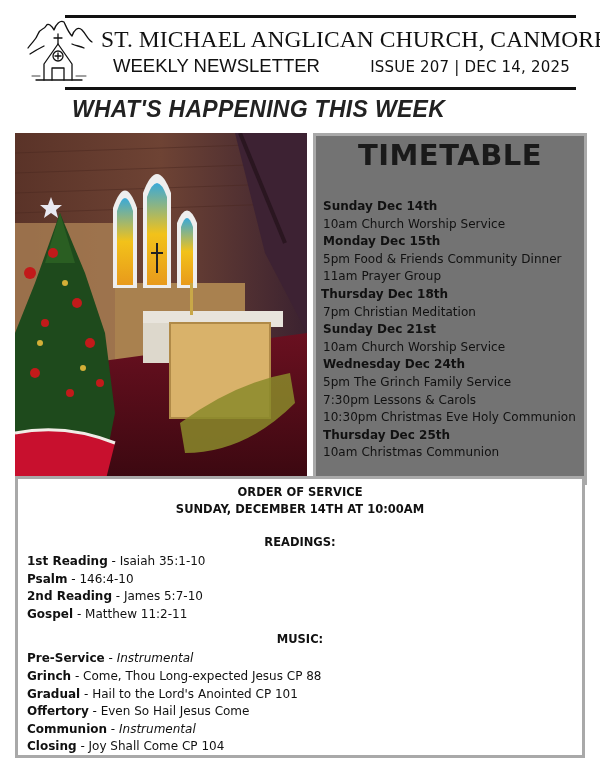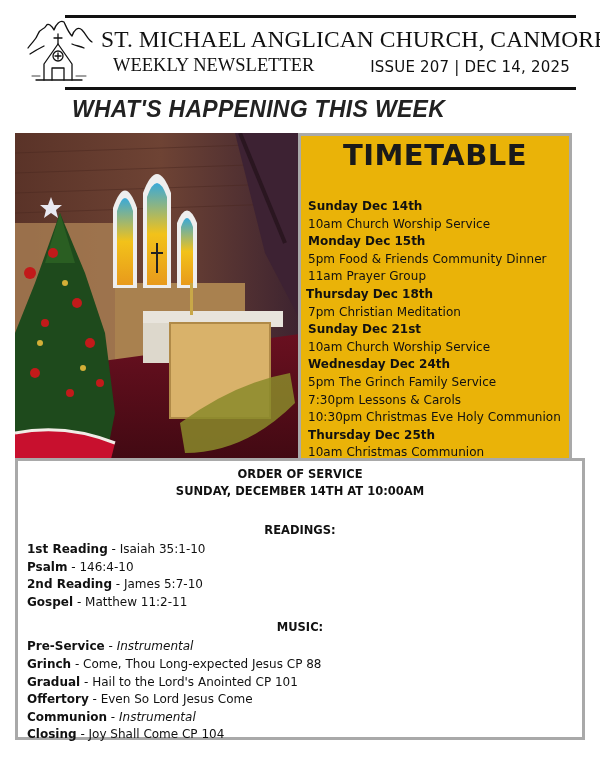--- a/index.html
+++ b/index.html
@@ -6,36 +6,36 @@
   html, body { width: 600px; height: 777px; background: #ffffff; overflow: hidden; }
   body { position: relative; font-family: "DejaVu Sans", sans-serif; color: #111; }
 
   .rule { position: absolute; left: 65px; width: 511px; height: 3px; background: #111; }
   .rule.top { top: 15px; }
   .rule.bottom { top: 87px; }
 
   .logo { position: absolute; left: 26px; top: 18px; width: 70px; height: 66px; }
 
   .title { position: absolute; left: 101px; top: 26px; font-family: "Liberation Serif", serif; font-size: 23.5px; letter-spacing: 0.1px; color: #111; white-space: nowrap; }
-  .subtitle { position: absolute; left: 113px; top: 55px; font-family: Liberation Serif, serif; font-size: 18.5px; color: #111; white-space: nowrap; }
+  .subtitle { position: absolute; left: 113px; top: 55px; font-family: Liberation Sans, sans-serif; font-size: 18.5px; color: #111; white-space: nowrap; }
   .issue { position: absolute; right: 30px; top: 58px; font-family: "DejaVu Sans", sans-serif; font-size: 15px; color: #111; white-space: nowrap; letter-spacing: 0.2px; }
 
   .headline { position: absolute; left: 0; width: 517px; top: 96px; text-align: center; font-family: "Liberation Sans", sans-serif; font-weight: bold; font-style: italic; font-size: 23px; color: #222; letter-spacing: 0.3px; }
 
   .photo { position: absolute; left: 15px; top: 133px; width: 292px; height: 350px; overflow: hidden; background: #4a2a2a; }
 
-  .timetable { position: absolute; left: 298px; top: 133px; width: 274px; height: 352px; border: 3px solid #a9a9a9; background: #eab308; }
+  .timetable { position: absolute; left: 313px; top: 133px; width: 274px; height: 352px; border: 3px solid #a9a9a9; background: #737373; }
   .tt-title { text-align: center; font-family: "DejaVu Sans", sans-serif; font-weight: bold; font-size: 29px; color: #1a1a1a; margin-top: 0px; letter-spacing: 0.5px; line-height: 38px; }
   .tt-list { padding-left: 7px; margin-top: 24px; }
   .tt-day { font-family: "DejaVu Sans", sans-serif; font-weight: bold; font-size: 12px; line-height: 17.6px; color: #111; white-space: nowrap; }
   .tt-event { font-family: "DejaVu Sans", sans-serif; font-size: 12px; line-height: 17.6px; color: #111; white-space: nowrap; letter-spacing: 0.05px; }
 
-  .service { position: absolute; left: 15px; top: 458px; width: 570px; height: 282px; border: 3px solid #a9a9a9; background: #fff; padding: 5px 9px; }
+  .service { position: absolute; left: 15px; top: 476px; width: 570px; height: 282px; border: 3px solid #a9a9a9; background: #fff; padding: 5px 9px; }
   .svc-h { text-align: center; font-family: "DejaVu Sans", sans-serif; font-weight: bold; font-size: 11.5px; line-height: 17px; color: #111; }
-  .svc-sec { text-align: center; font-family: "DejaVu Sans", sans-serif; font-weight: bold; font-size: 11.5px; line-height: 17px; color: #111; margin-top: 22px; margin-bottom: 2px; }
+  .svc-sec { text-align: center; font-family: "DejaVu Sans", sans-serif; font-weight: bold; font-size: 11.5px; line-height: 17px; color: #111; margin-top: 16px; margin-bottom: 2px; }
   .svc-sec.music { margin-top: 8px; }
   .svc-row { font-family: "DejaVu Sans", sans-serif; font-size: 12px; line-height: 17.6px; color: #111; white-space: nowrap; }
   .svc-row .lbl { font-weight: bold; }
   .svc-row .val.italic { font-style: italic; }
 </style>
 </head>
 <body>
 
 <div class="rule top"></div>
 
@@ -155,16 +155,16 @@
   <div class="svc-sec">READINGS:</div>
   <div class="svc-row"><span class="lbl">1st Reading</span><span> - </span><span class="val">Isaiah 35:1-10</span></div>
   <div class="svc-row"><span class="lbl">Psalm</span><span> - </span><span class="val">146:4-10</span></div>
   <div class="svc-row"><span class="lbl">2nd Reading</span><span> - </span><span class="val">James 5:7-10</span></div>
   <div class="svc-row"><span class="lbl">Gospel</span><span> - </span><span class="val">Matthew 11:2-11</span></div>
 
   <div class="svc-sec music">MUSIC:</div>
   <div class="svc-row"><span class="lbl">Pre-Service</span><span> - </span><span class="val italic">Instrumental</span></div>
   <div class="svc-row"><span class="lbl">Grinch</span><span> - </span><span class="val">Come, Thou Long-expected Jesus CP 88</span></div>
   <div class="svc-row"><span class="lbl">Gradual</span><span> - </span><span class="val">Hail to the Lord's Anointed CP 101</span></div>
-  <div class="svc-row"><span class="lbl">Offertory</span><span> - </span><span class="val">Even So Lord Jesus Come</span></div>
+  <div class="svc-row"><span class="lbl">Offertory</span><span> - </span><span class="val">Even So Hail Jesus Come</span></div>
   <div class="svc-row"><span class="lbl">Communion</span><span> - </span><span class="val italic">Instrumental</span></div>
   <div class="svc-row"><span class="lbl">Closing</span><span> - </span><span class="val">Joy Shall Come CP 104</span></div>
 </div>
 
 </body></html>

